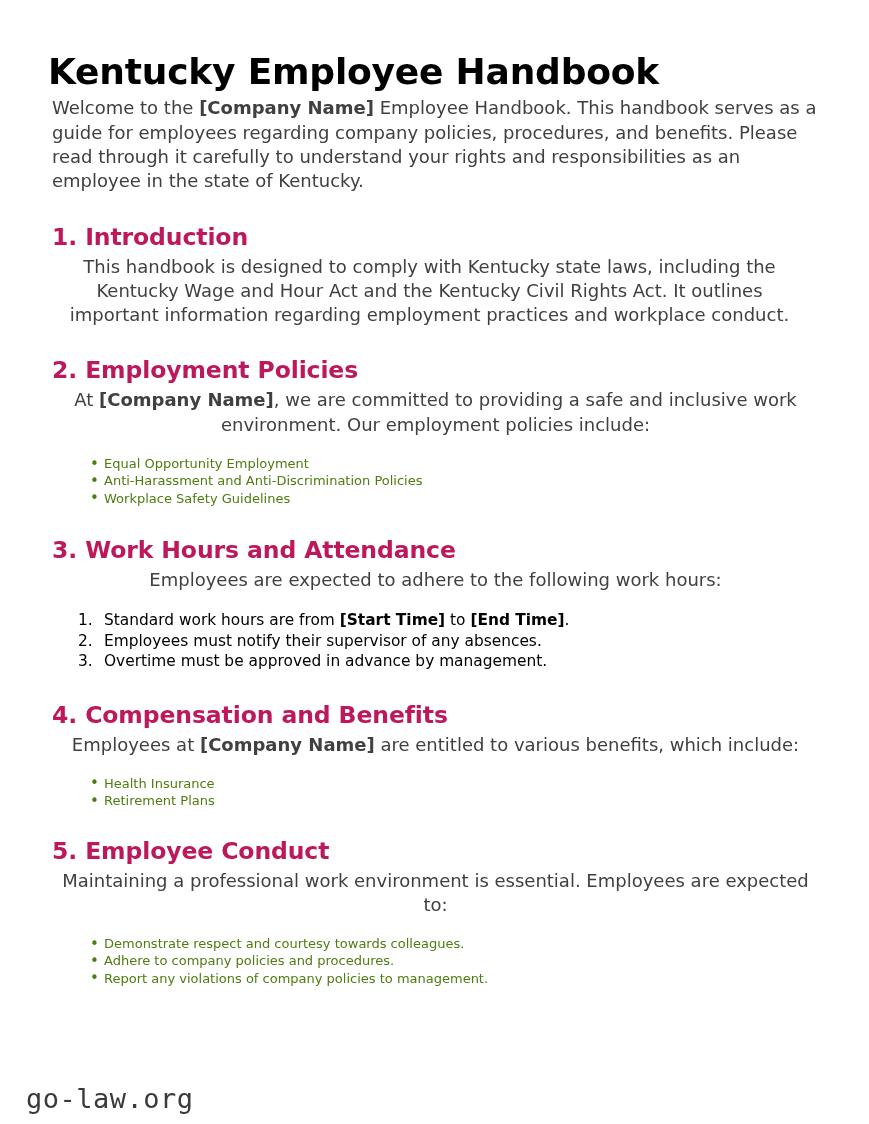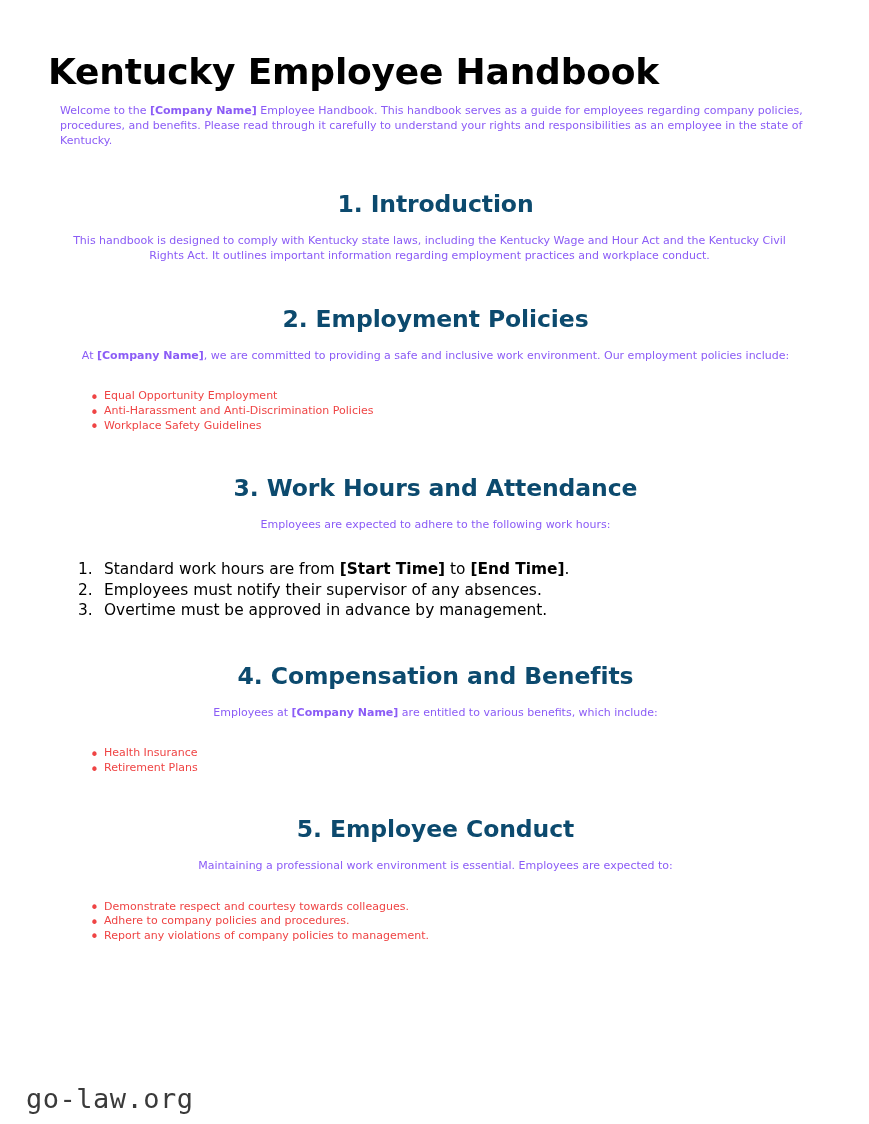--- a/index.html
+++ b/index.html
@@ -37,25 +37,25 @@
     font-weight: bold;
     line-height: 1.12;
     letter-spacing: -0.2px;
     margin: 0;
     padding-top: 52px;
     color: #000;
   }
 
   
   p.body-text {
-    font-size: 11px;
+    font-size: 18px;
     line-height: 1.35;
-    margin: 12px;
+    margin: 4px;
     padding: 0;
-    color: #8b5cf6;
+    color: #404040;
   }
   .intro-para {
     padding-top: 26px;
   }
   .section-para {
     padding-top: 20px;
     text-align: center;
   }
   .section-para.indented {
     margin-left: 9px;
@@ -63,42 +63,41 @@
   }
   b, .bold {
     font-weight: bold;
   }
 
   
   h2.section-heading {
     font-size: 23.5px;
     font-weight: bold;
     line-height: 1.15;
-    margin: 16px;
+    margin: 4px;
     padding-top: 26px;
     letter-spacing: -0.1px;
-    color: #0c4a6e;
-    text-align: center;
+    color: #be185d;
   }
   h2.section-heading.tight {
     padding-top: 24px;
   }
 
   
   ul.doc-list {
     margin: 0;
     padding: 14px 0 0 42px;
     list-style: none;
   }
   ul.doc-list li {
-    font-size: 11px;
+    font-size: 13px;
     line-height: 1.33;
     position: relative;
     padding-left: 14px;
-    color: #ef4444;
+    color: #4d7c0f;
   }
   ul.doc-list li::before {
     content: "\2022";
     position: absolute;
     left: 0;
     top: -0.5px;
     font-size: 15px;
     line-height: 1.33;
   }
   ol.doc-list-ordered {

